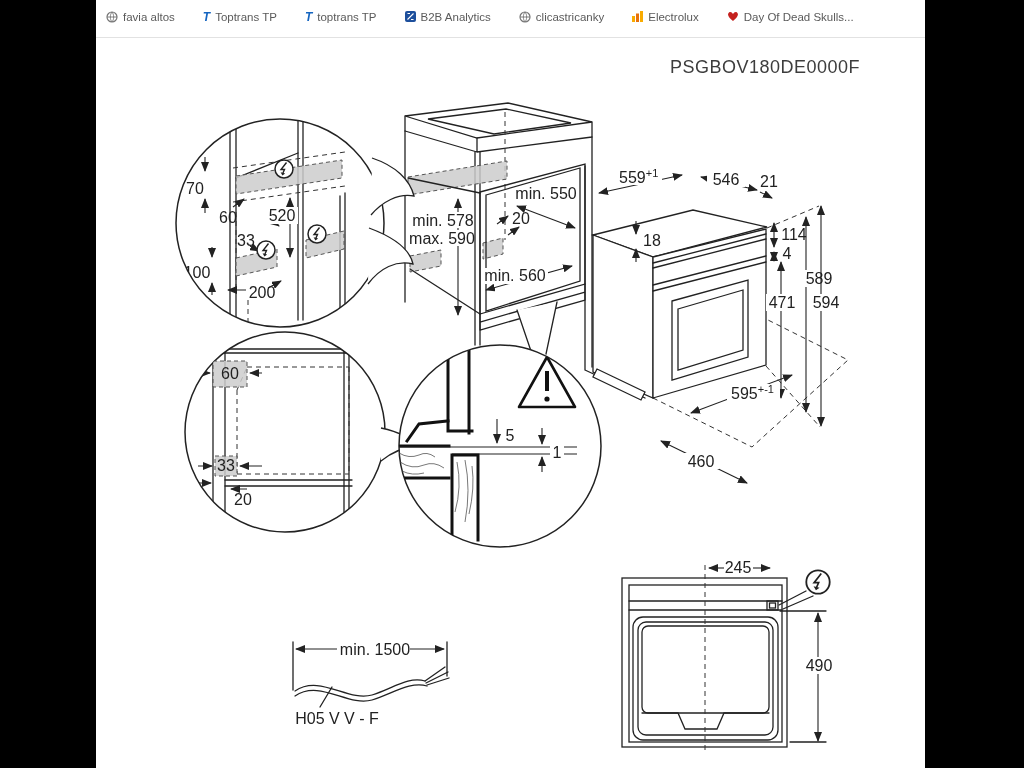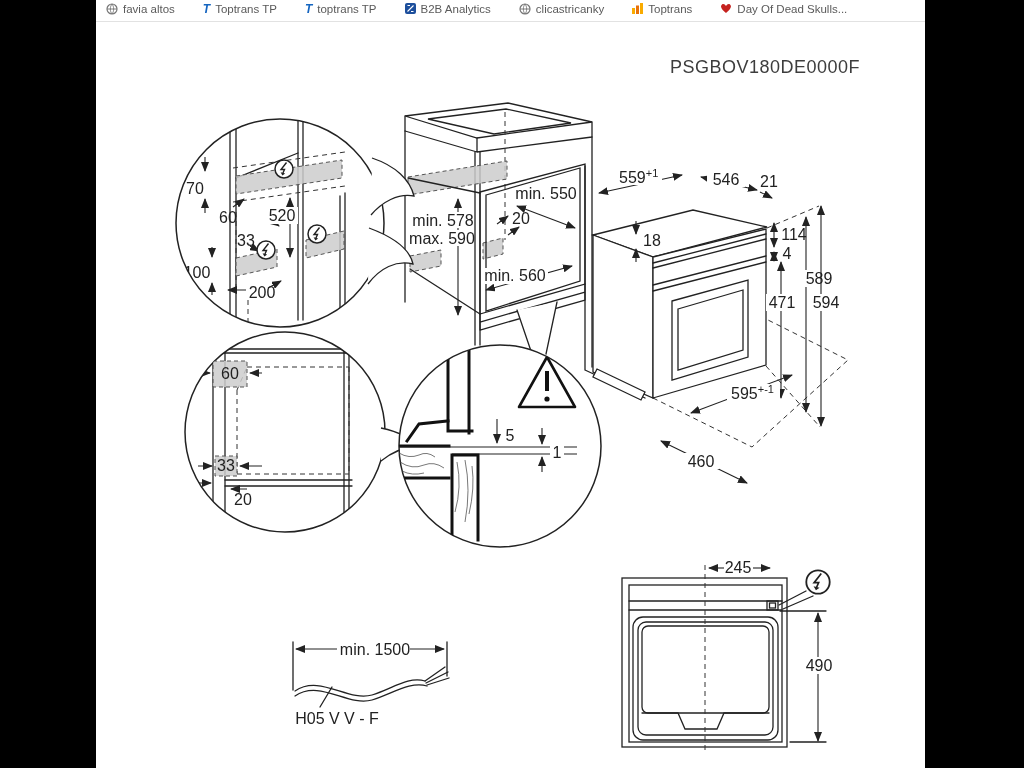--- a/index.html
+++ b/index.html
@@ -1,20 +1,20 @@
 <!DOCTYPE html>
 <html><head>
 <meta charset="utf-8">
 <style>
   html,body{margin:0;padding:0;}
   body{width:1024px;height:768px;background:#000;position:relative;overflow:hidden;
        font-family:"Liberation Sans",sans-serif;}
   .content{position:absolute;left:96px;top:0;width:829px;height:768px;background:#fff;overflow:hidden;}
   .bookmarks{height:13px;border-bottom:1px solid #e2e2e2;display:flex;align-items:center;
-             gap:28px;padding:4px 10px;overflow:hidden;background:#fff;}
+             gap:28px;padding:12px 10px;overflow:hidden;background:#fff;}
   .bm{display:flex;align-items:center;gap:5px;font-size:11.5px;color:#5a5a5a;
       white-space:nowrap;position:relative;top:-2px;cursor:pointer;}
   .bm .ticon{font-weight:bold;font-style:italic;font-size:12px;color:#1565c0;line-height:1;}
   svg.diagram{position:absolute;left:0;top:14px;}
   .ln{stroke:#222;stroke-width:1.3;fill:none;stroke-linecap:round;}
   .lnf{stroke:#222;stroke-width:1.3;fill:#fff;}
   .dim{stroke:#222;stroke-width:1.1;fill:none;}
   .dsh{stroke:#333;stroke-width:1;fill:none;stroke-dasharray:5 4;}
   .thk{stroke:#111;stroke-width:3;fill:none;stroke-linecap:square;}
   .grain{stroke:#555;stroke-width:0.8;fill:none;}
@@ -58,21 +58,21 @@
           <path d="M1,6 H11 M6,1 C3.8,3.4 3.8,8.6 6,11 C8.2,8.6 8.2,3.4 6,1" stroke="#757575" stroke-width="0.9" fill="none"></path>
         </svg>
       <span>clicastricanky</span>
     </div>
     <div class="bm">
       <svg width="11" height="11">
           <rect x="0" y="5" width="3" height="6" fill="#f9ab00"></rect>
           <rect x="4" y="2.5" width="3" height="8.5" fill="#e8710a"></rect>
           <rect x="8" y="0" width="3" height="11" fill="#f9ab00"></rect>
         </svg>
-      <span>Toptrans</span>
+      <span>Electrolux</span>
     </div>
     <div class="bm">
       <svg width="12" height="11">
           <path d="M6,10 C1,6 0,3 2,1.5 C3.5,0.5 5,1.5 6,3 C7,1.5 8.5,0.5 10,1.5 C12,3 11,6 6,10 Z" fill="#c5221f"></path>
         </svg>
       <span>Day Of Dead Skulls...</span>
     </div>
   </div>
 
   <svg class="diagram" width="829" height="754" viewBox="96 14 829 754">

